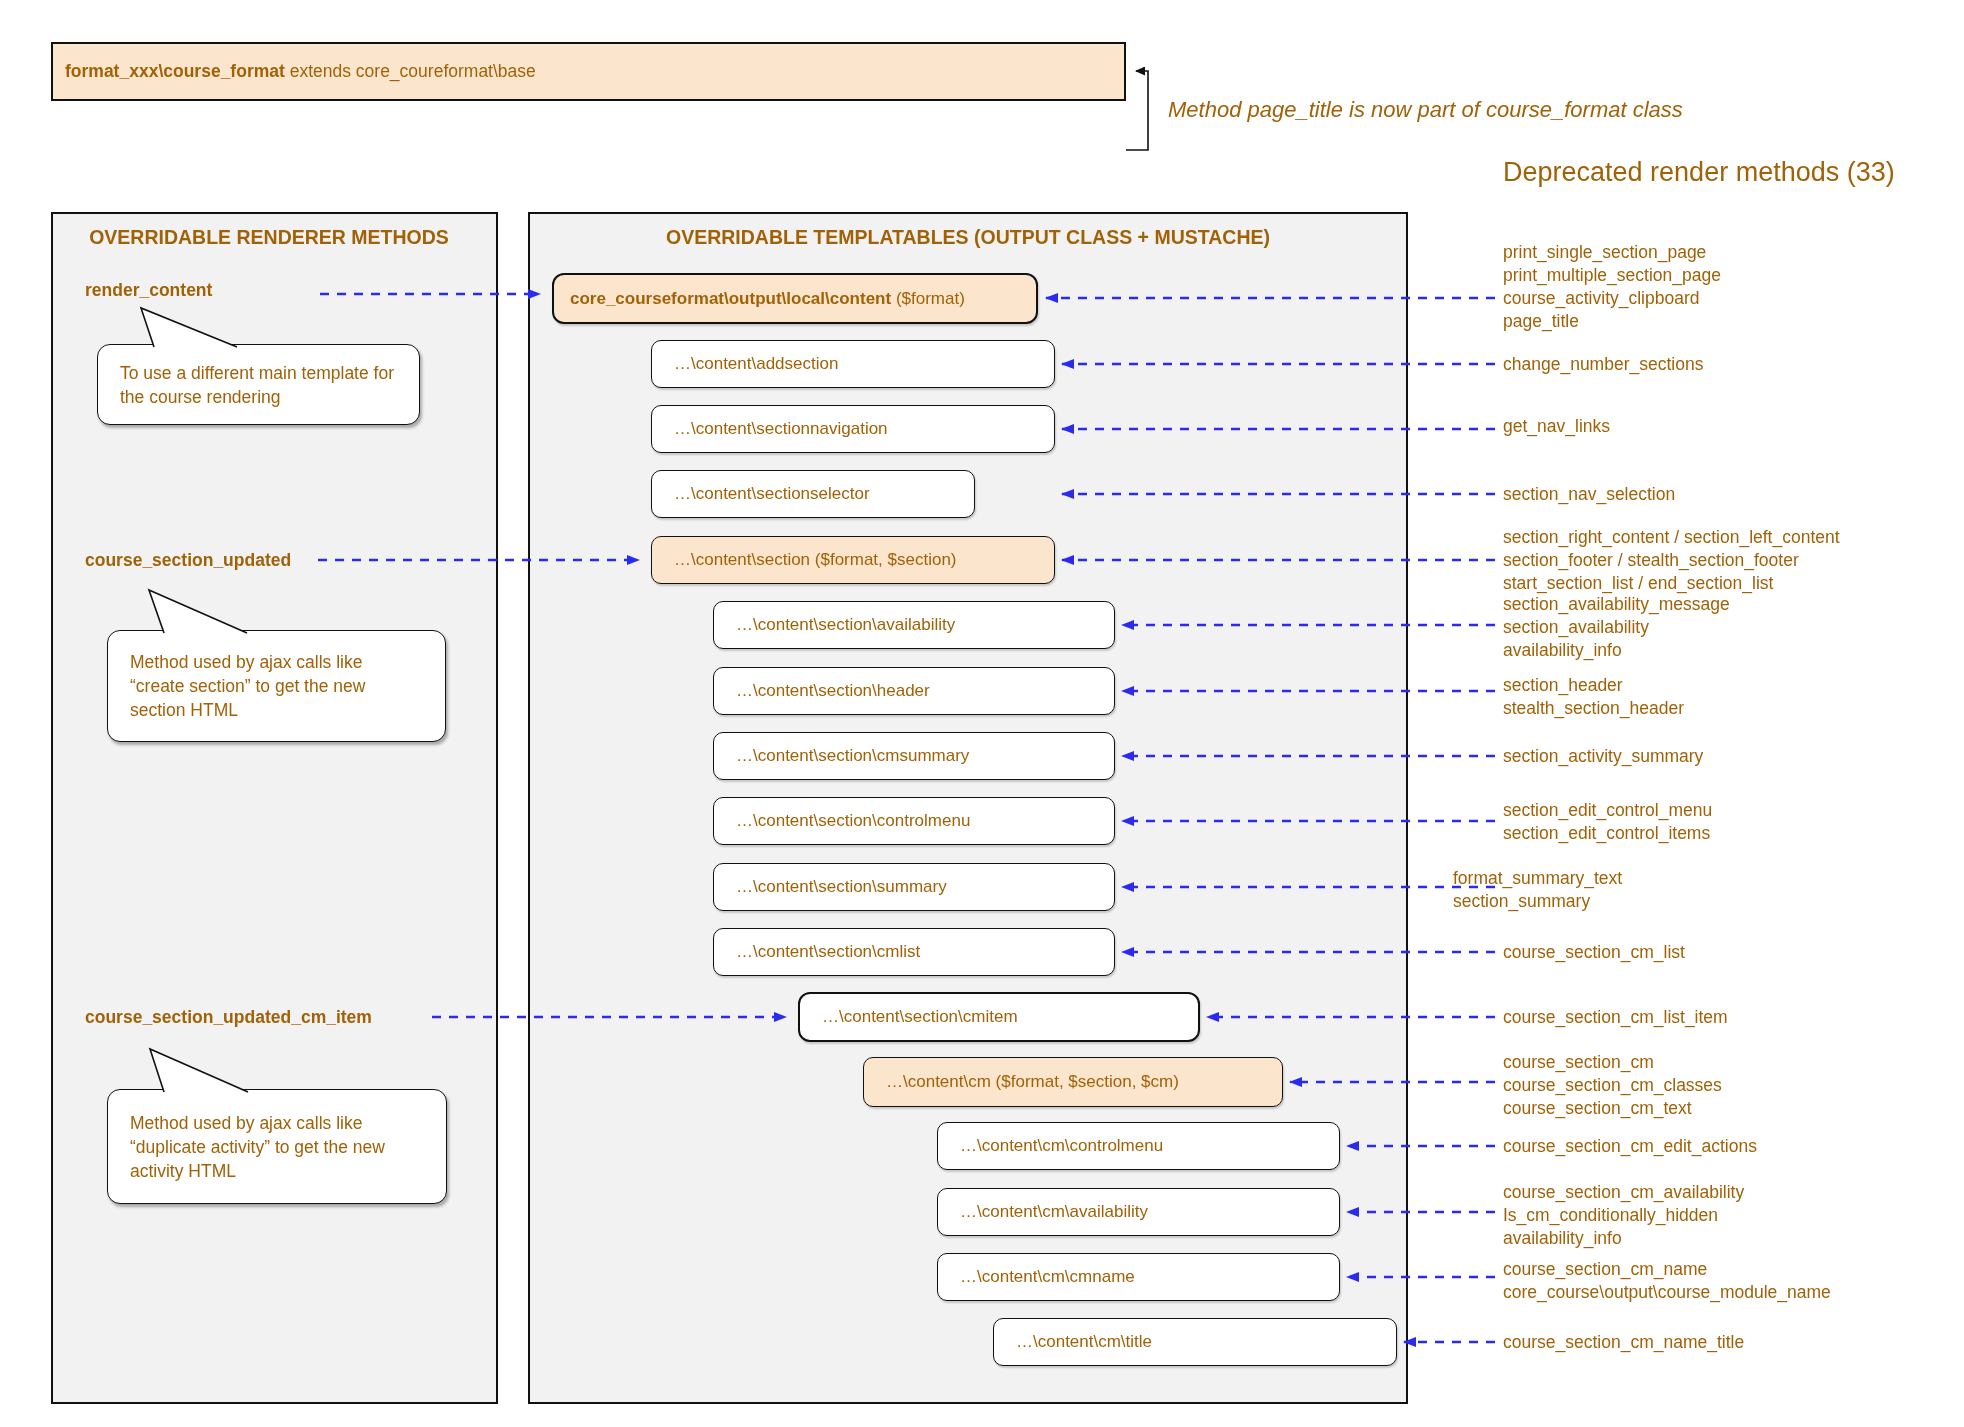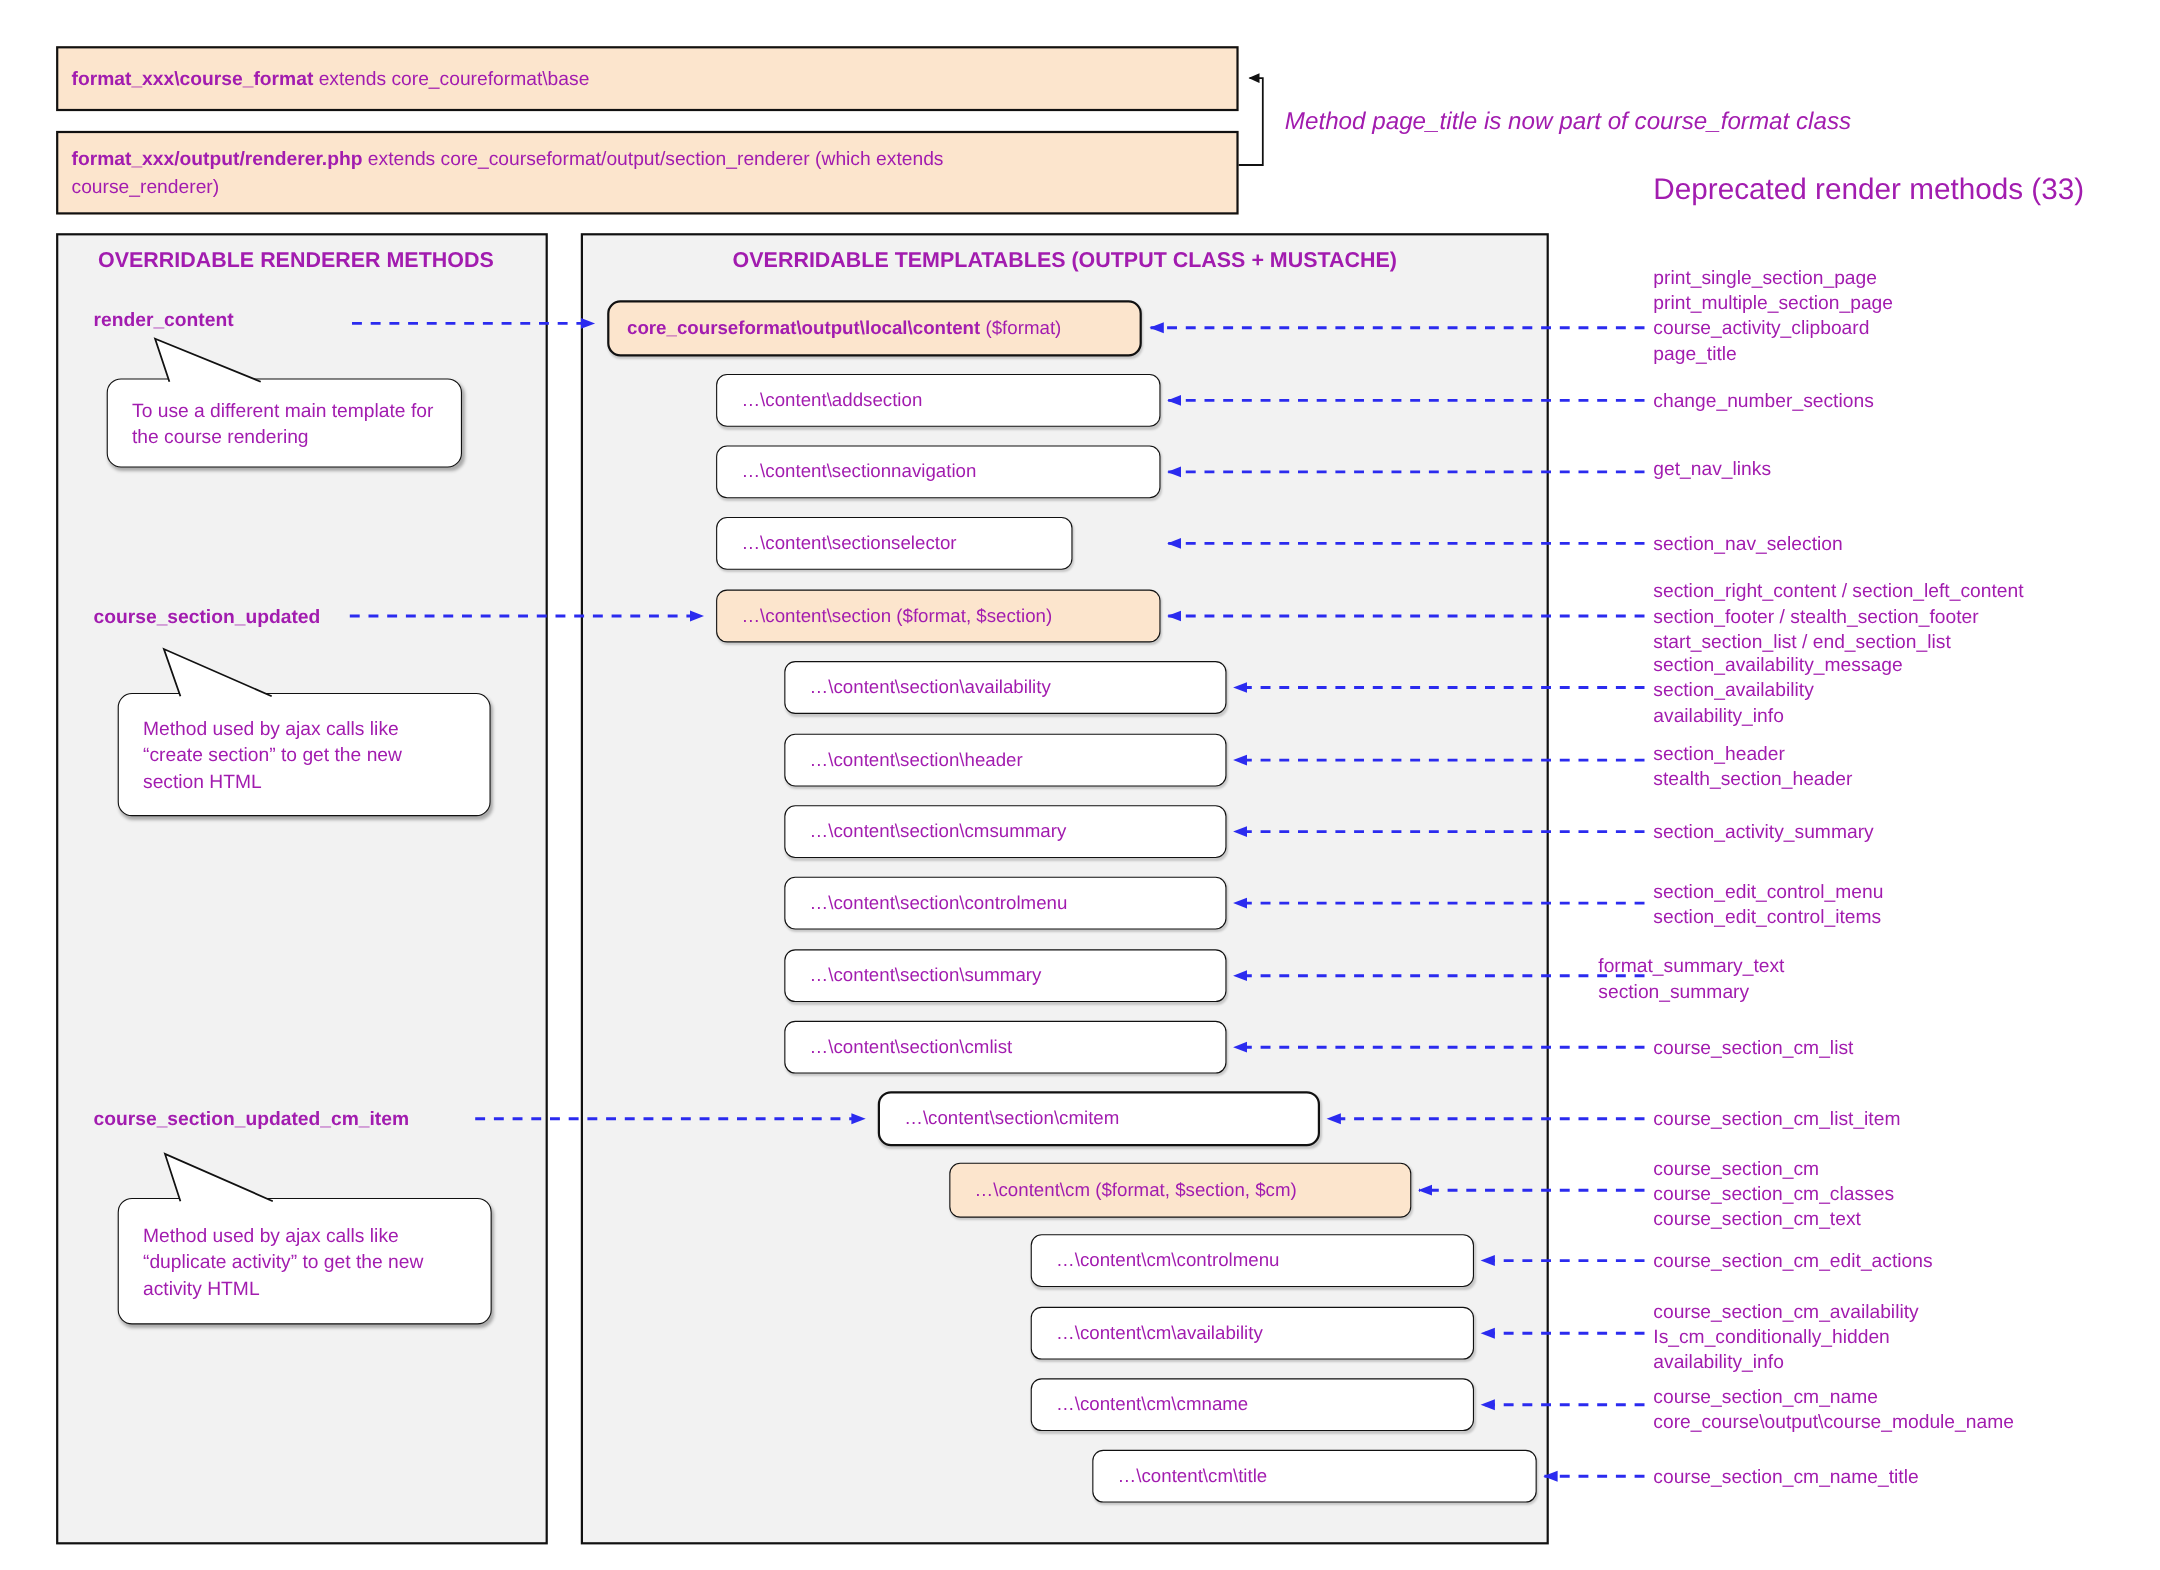--- a/index.html
+++ b/index.html
@@ -1,19 +1,19 @@
 <!DOCTYPE html>
 <html><head>
 <meta charset="utf-8">
 <style>
   html,body { margin:0; padding:0; background:#ffffff; }
   #canvas {
     position:relative; width:1964px; height:1427px;
     background:#ffffff; overflow:hidden;
-    font-family:"Liberation Sans", sans-serif; color:#a21caf;
+    font-family:"Liberation Sans", sans-serif; color:#a16207;
   }
   .abs { position:absolute; box-sizing:border-box; }
 
   
   .topbox {
     background:#fce5cd; border:2px solid #111;
     font-size:17.5px; line-height:25px;
     display:flex; flex-direction:column; justify-content:center;
     padding:0 12px;
   }
@@ -58,24 +58,20 @@
 </style>
 </head>
 <body>
 
 <div id="canvas">
 
   <div class="abs topbox" style="left:51px; top:42px; width:1075px; height:59px;">
     <div><b>format_xxx\course_format</b><span> extends core_coureformat\base</span></div>
   </div>
 
-  <div class="abs topbox" style="left:51px; top:119px; width:1075px; height:76px;">
-    <div><b>format_xxx/output/renderer.php</b><span> extends core_courseformat/output/section_renderer (which extends</span></div>
-    <div>course_renderer)</div>
-  </div>
 
   <div class="abs plainnote" style="left:1168px; top:99px; width:560px;">Method page_title is now part of course_format class</div>
 
   <div class="abs bigtitle" style="left:1503px; top:156px;">Deprecated render methods (33)</div>
 
   <div class="abs panel" style="left:51px; top:212px; width:447px; height:1192px;"></div>
   <div class="abs panel" style="left:528px; top:212px; width:880px; height:1192px;"></div>
 
   <div class="abs panel-title" style="left:51px; top:226px; width:436px;">OVERRIDABLE RENDERER METHODS</div>
   <div class="abs panel-title" style="left:528px; top:226px; width:880px;">OVERRIDABLE TEMPLATABLES (OUTPUT CLASS + MUSTACHE)</div>

